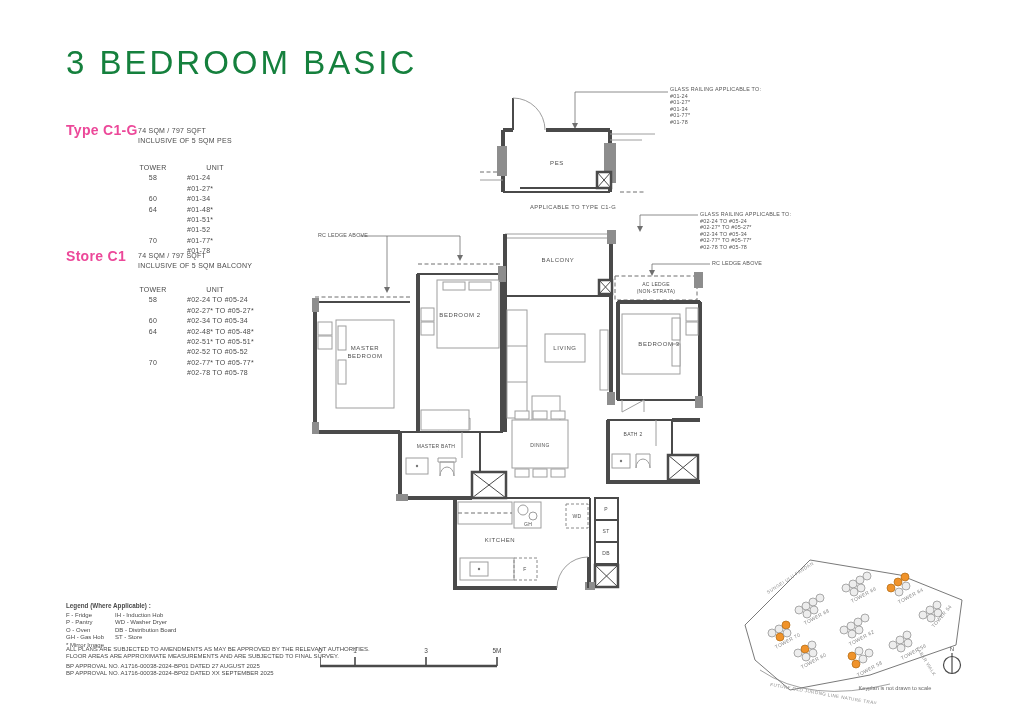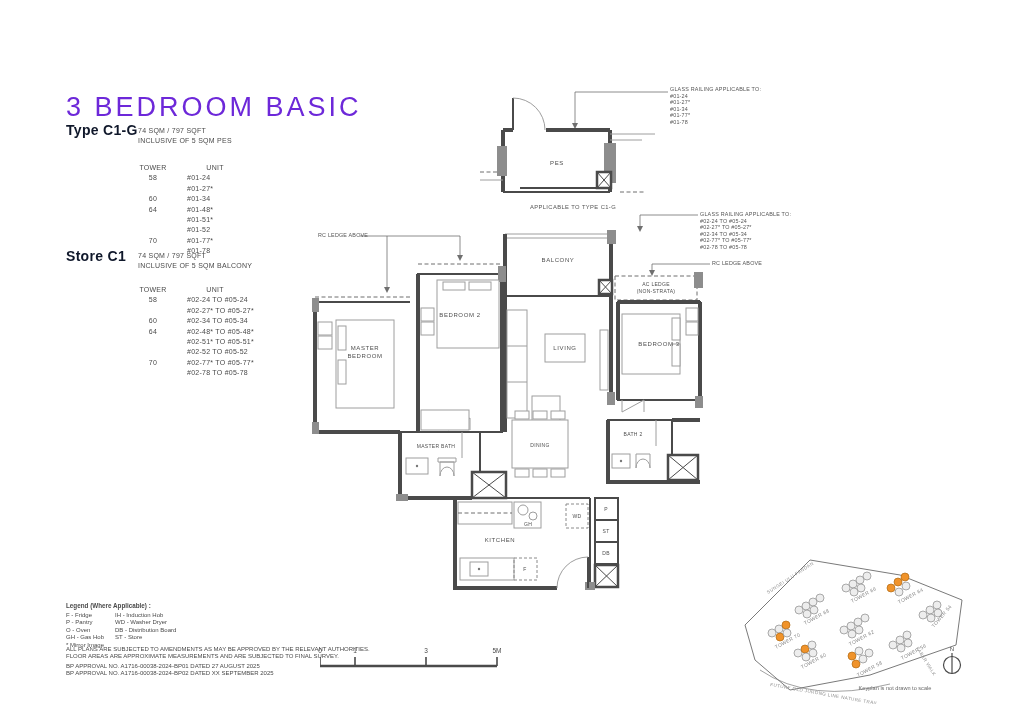--- a/index.html
+++ b/index.html
@@ -1,20 +1,20 @@
 <!DOCTYPE html>
 <html><head>
 <meta charset="utf-8">
 <style>
   html,body{margin:0;padding:0;}
   body{width:1024px;height:724px;background:#ffffff;position:relative;overflow:hidden;
        font-family:"Liberation Sans",sans-serif;color:#3c3c3c;}
   .abs{position:absolute;}
-  .title{font-size:27px;font-weight:400;letter-spacing:3px;color:#6d28d9;margin-top:48px;}
-  .type-name{font-size:14px;font-weight:bold;letter-spacing:.3px;color:#0f172a;}
+  .title{font-size:33px;font-weight:400;letter-spacing:3px;color:#15803d;}
+  .type-name{font-size:14px;font-weight:bold;letter-spacing:.3px;color:#ec4899;}
   .t7{font-size:7px;line-height:10px;letter-spacing:.25px;color:#4a4a4a;}
   .t7 div{white-space:nowrap;}
   .trow{display:flex;height:10.4px;font-size:7px;letter-spacing:.25px;color:#4a4a4a;}
   .cTower{width:44px;text-align:center;}
   .cUnitH{width:80px;text-align:center;}
   .cUnit{width:110px;text-align:left;padding-left:12px;}
   .ann{font-size:5.4px;line-height:6.5px;letter-spacing:.2px;color:#555;}
   .ann div{white-space:nowrap;}
   .caption{font-size:5.8px;letter-spacing:.4px;color:#555;white-space:nowrap;}
   .legend{font-size:6px;line-height:7.6px;color:#4a4a4a;}

